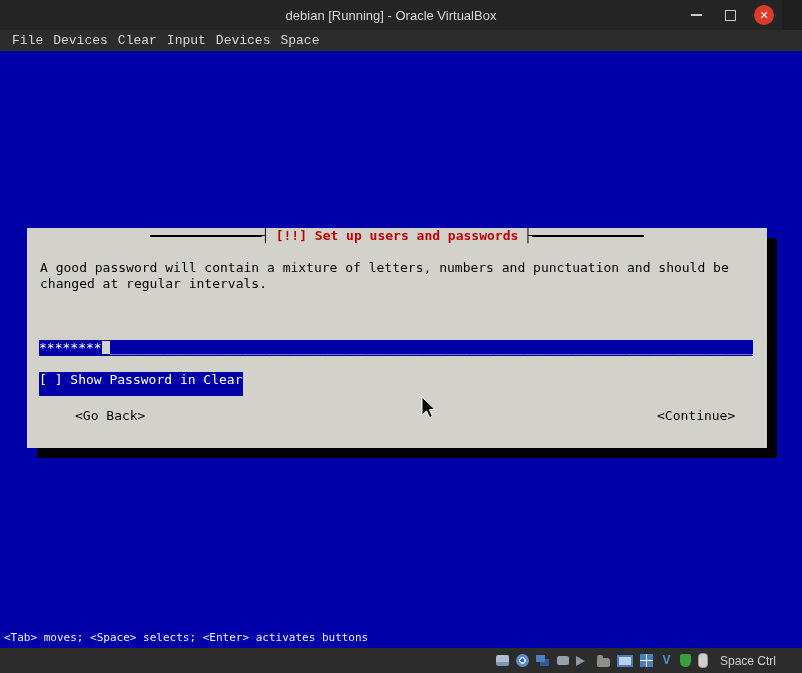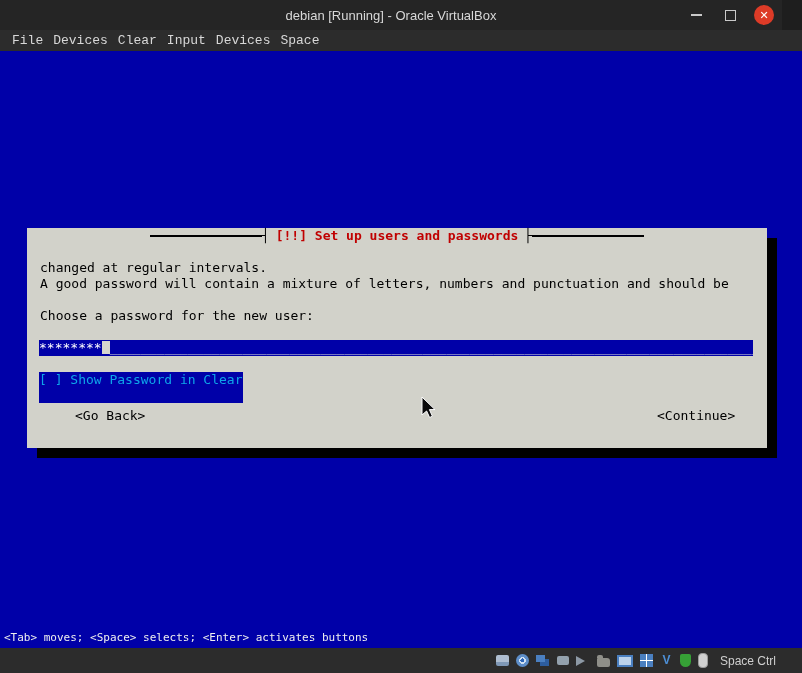--- a/index.html
+++ b/index.html
@@ -50,22 +50,22 @@
   .dialog-title { color:#c00000; font-weight:bold; padding:0 6px; }
   .para { position:absolute; left:13px; top:32px; white-space:nowrap; }
   .prompt { position:absolute; left:13px; top:80px; white-space:nowrap; }
   .pwfield {
     position:absolute; left:12px; top:112px; width:714px; height:16px;
     background:#0000a8; white-space:nowrap; overflow:hidden; color:#dcdcdc;
   }
   .pw-mask { color:#ffffff; }
   .pw-cursor { display:inline-block; width:8px; height:13px; background:#d6d6ce; vertical-align:-2px; }
   .checkbox {
-    position:absolute; left:12px; top:144px; height:31px;
-    background:#0000a8; color:#0ea5e9; white-space:nowrap;
+    position:absolute; left:12px; top:144px; height:24px;
+    background:#0000a8; color:#ffffff; white-space:nowrap;
   }
   .btn { position:absolute; top:180px; white-space:nowrap; cursor:default; }
   .btn-goback { left:48px; }
   .btn-continue { left:614px;margin-left:16px; }
   .help-line {
     position:absolute; left:4px; bottom:4px; color:#efefef;
     font-family:"DejaVu Sans Mono","Liberation Mono",monospace; font-size:11px; white-space:nowrap;
   }
   .pointer { position:absolute; left:420px; top:345px; }
   
@@ -128,25 +128,24 @@
     <div class="dialog">
       <div class="title-row">
         <span class="hline"></span>
         <span class="junction">┤</span>
         <span class="dialog-title">[!!] Set up users and passwords</span>
         <span class="junction">├</span>
         <span class="hline"></span>
       </div>
 
       <div class="para">
+        <div>A good password will contain a mixture of letters, numbers and punctuation and should be</div>
         <div>changed at regular intervals.</div>
-        <div>A good password will contain a mixture of letters, numbers and punctuation and should be</div>
       </div>
 
-      <div class="prompt">Choose a password for the new user:</div>
 
       <div class="pwfield">
         <span class="pw-mask">********</span><span class="pw-cursor"></span><span class="pw-fill">____________________________________________________________________________________</span>
       </div>
 
       <div class="checkbox">[ ] Show Password in Clear</div>
 
       <span class="btn btn-goback">&lt;Go Back&gt;</span>
       <span class="btn btn-continue">&lt;Continue&gt;</span>
     </div>

